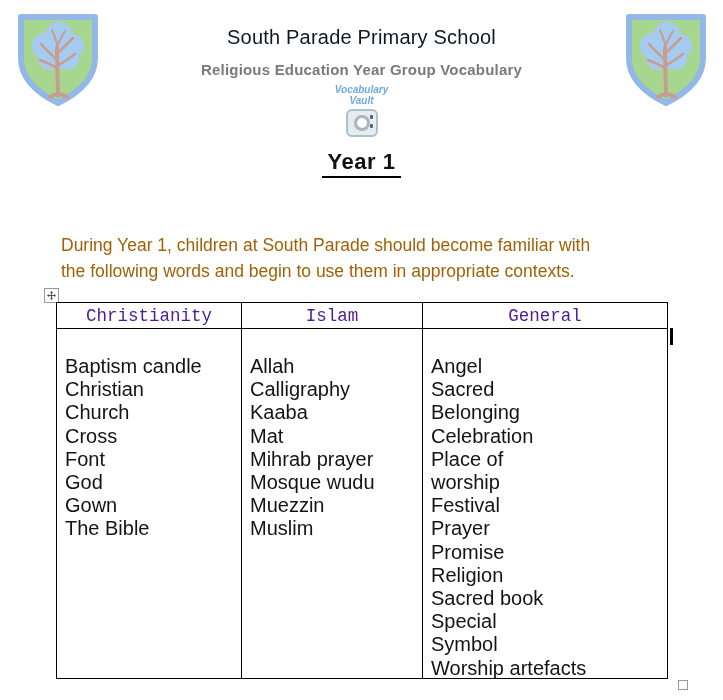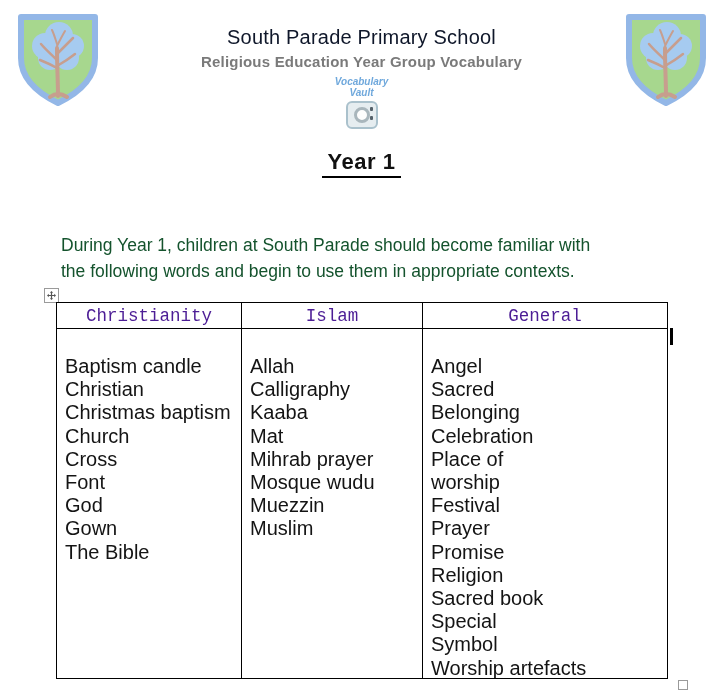--- a/index.html
+++ b/index.html
@@ -7,36 +7,36 @@
     width:723px;height:700px;position:relative;background:#ffffff;
     font-family:"Liberation Sans", sans-serif;color:#1a1a1a;overflow:hidden;
   }
   
   .crest{position:absolute;top:8px;width:88px;height:102px;}
   .crest.left{left:14px;}
   .crest.right{left:622px;}
   
   .doc-header{position:absolute;top:26px;left:0;right:0;text-align:center;}
   .school-name{font-size:20px;color:#0f172a;letter-spacing:.2px;text-align:center;}
-  .doc-subtitle{font-size:15px;font-weight:bold;color:#7a7a7a;margin-top:4px;letter-spacing:.2px;}
+  .doc-subtitle{font-size:15px;font-weight:bold;color:#7a7a7a;margin-top:12px;letter-spacing:.2px;}
   .vault-text{margin-top:7px;font-size:10px;line-height:10.5px;font-weight:bold;color:#6fa8dc;font-style:italic;}
   .safe{width:28px;height:24px;margin:3px auto 0;background:#e6edf0;border:2px solid #aac1cc;
         border-radius:6px;position:relative;}
   .safe .dial{position:absolute;left:6px;top:4px;width:10px;height:10px;border:3px solid #a9b6bc;
         border-radius:50%;background:#fdfdfd;}
   .safe .hinge{position:absolute;right:3px;width:2.5px;height:4px;background:#55616a;border-radius:1px;}
   .safe .hinge.top{top:4px;}
   .safe .hinge.bottom{top:13px;}
   
   .year-heading{position:absolute;top:149px;left:0;right:0;text-align:center;}
   .year-heading span{font-size:22px;font-weight:bold;color:#111;
         border-bottom:2.5px solid #000;padding:0 6px 2px;letter-spacing:.5px;}
   
   .intro{position:absolute;left:61px;top:233px;width:620px;font-size:17.5px;
-        line-height:25.8px;color:#14532d;}
+        line-height:25.8px;color:#a16207;}
   
   .move-handle{position:absolute;left:44px;top:288px;width:13px;height:13px;background:#fff;
         border:1px solid #9a9a9a;display:flex;align-items:center;justify-content:center;cursor:move;}
   .resize-handle{position:absolute;left:678px;top:680px;width:8px;height:8px;background:#fff;
         border:1px solid #9a9a9a;}
   .caret{position:absolute;left:670px;top:328px;width:2.5px;height:17px;background:#000;}
   
   .vtable{position:absolute;left:56px;top:302px;width:610px;border:1.5px solid #000;
         display:grid;grid-template-columns:185px 181px 244px;grid-template-rows:26px 349px;}
   .vcell{box-sizing:border-box;}
@@ -123,21 +123,20 @@
 </div>
 
 <div class="vtable">
   <div class="vcell vhead cdiv">Christianity</div>
   <div class="vcell vhead cdiv">Islam</div>
   <div class="vcell vhead">General</div>
 
   <div class="vcell vbody cdiv">
     <div class="word">Baptism candle</div>
     <div class="word">Christian</div>
-    <div class="word">Christmas baptism</div>
     <div class="word">Church</div>
     <div class="word">Cross</div>
     <div class="word">Font</div>
     <div class="word">God</div>
     <div class="word">Gown</div>
     <div class="word">The Bible</div>
   </div>
 
   <div class="vcell vbody cdiv">
     <div class="word">Allah</div>

